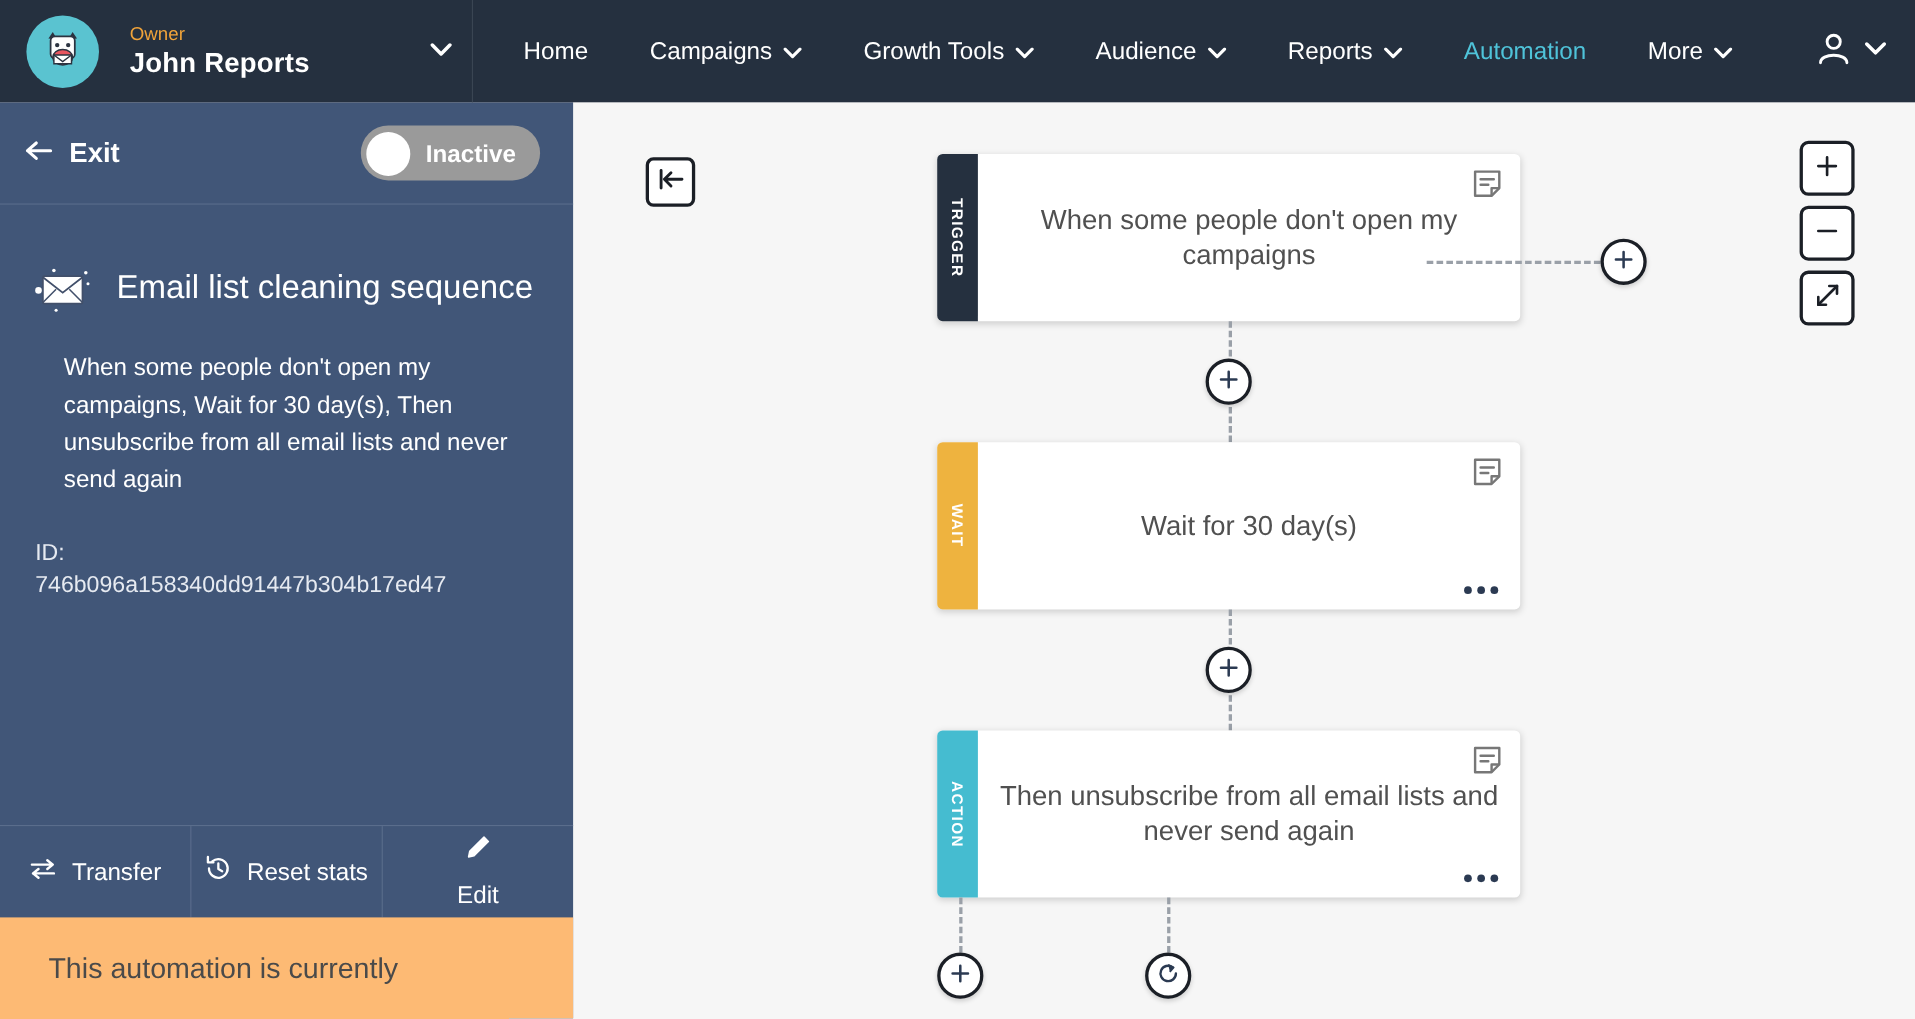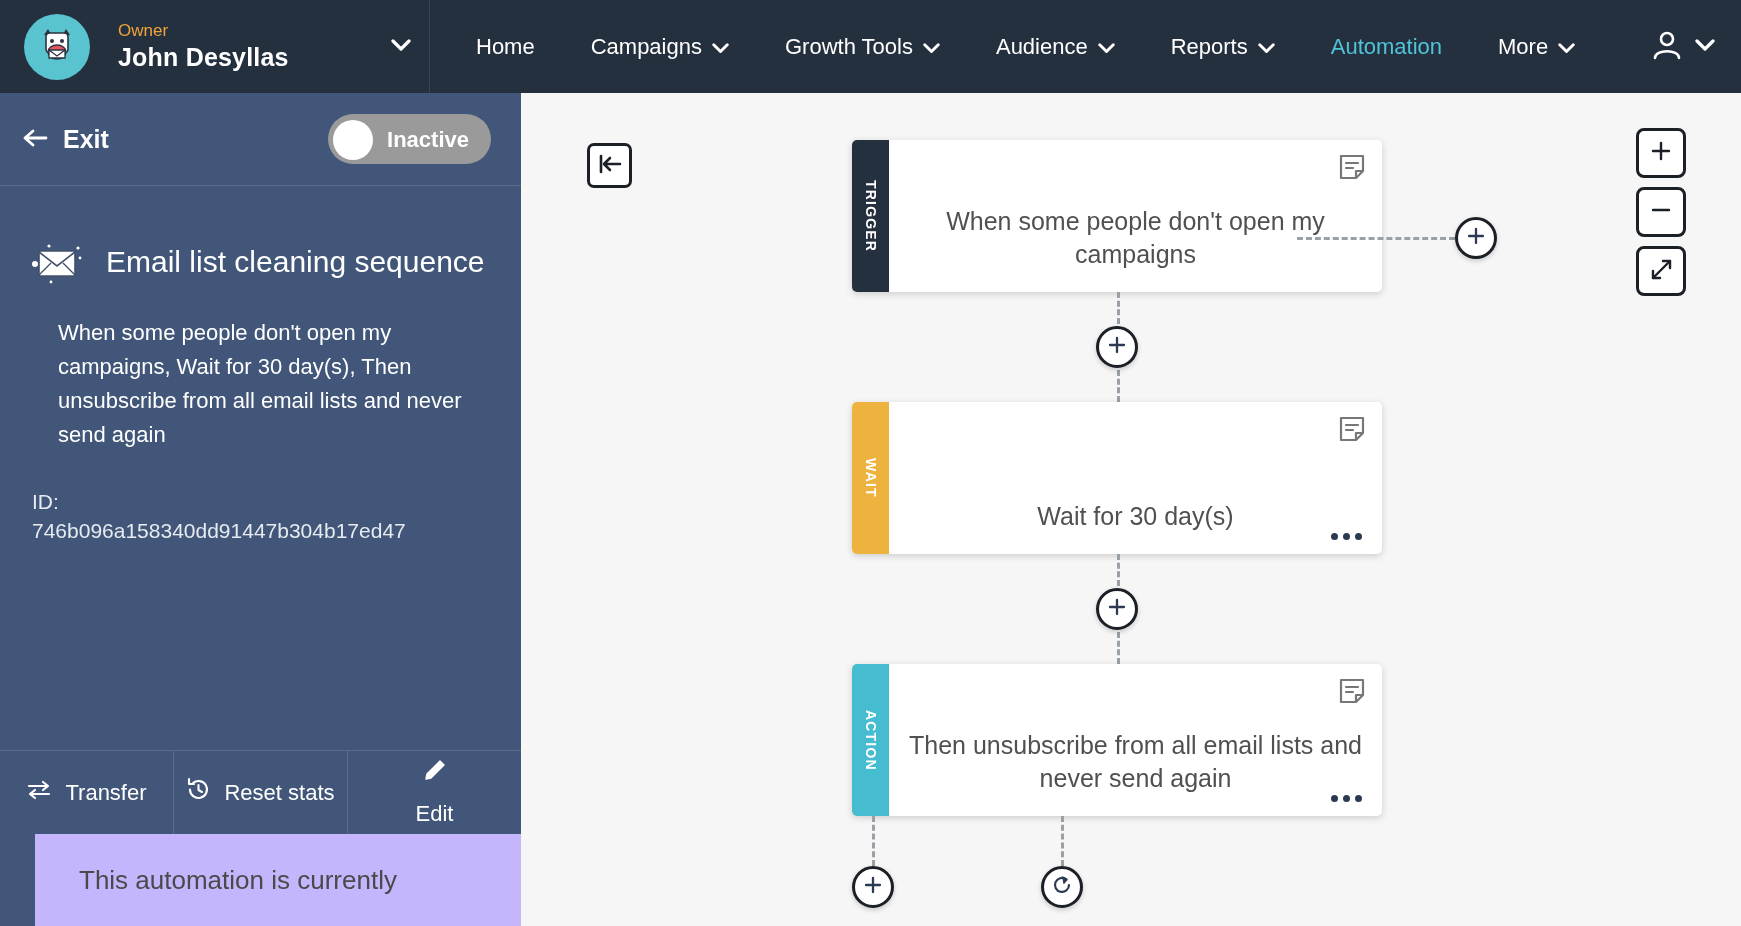--- a/index.html
+++ b/index.html
@@ -105,24 +105,23 @@
     border-top: 1px solid #5a6d8c;
   }
   .sb-action {
     flex: 1; display: flex; align-items: center; justify-content: center;
     gap: 13px; color: #fff; font-size: 22px; cursor: pointer;
     border-right: 1px solid #5a6d8c;
   }
   .sb-action:last-child { border-right: none; flex-direction: column; }
 
   #sidebar-footer {
-    background: #c4b5fd; flex: 0 0 92px;
+    background: #fdba74; flex: 0 0 92px;
     display: flex; align-items: center;
     padding: 0 44px;
-    margin-left: 35px;
   }
   #footer-text { color: #4a4a4a; font-size: 26px; }
 
   
   #canvas {
     flex: 1; position: relative;
     background: #f6f6f6;
     overflow: hidden;
   }
   #collapse-btn {
@@ -164,21 +163,21 @@
     border-radius: 5px 0 0 5px;
     display: flex; align-items: center; justify-content: center;
   }
   .node-stripe span {
     writing-mode: vertical-rl;
     color: #fff; font-size: 14px; font-weight: bold;
     letter-spacing: 1.2px;
   }
   .node-body {
     flex: 1; position: relative;
-    display: flex; align-items: flex-end; justify-content: center;
+    display: flex; align-items: center; justify-content: center;
     padding: 22px 14px;
   }
   .node-label {
     color: #505050; font-size: 25px; line-height: 1.3;
     text-align: center;
   }
   .note-icon {
     position: absolute; top: 13px; right: 16px;
     cursor: pointer;
   }
@@ -240,21 +239,21 @@
         <circle cx="27" cy="16" r="2" fill="#2b3340"></circle>
         <ellipse cx="22" cy="27" rx="9" ry="7" fill="#e8555f" stroke="#2b3340" stroke-width="1.4"></ellipse>
         <path d="M14 25 L22 31 L30 25" fill="none" stroke="#2b3340" stroke-width="1.4"></path>
         <path d="M14 25 L30 25 L30 33 L14 33 Z" fill="#fff" stroke="#2b3340" stroke-width="1.3"></path>
         <path d="M14 25 L22 31 L30 25" fill="none" stroke="#2b3340" stroke-width="1.3"></path>
       </svg>
     </div>
     <div id="account-block">
       <div id="account-text">
         <div class="owner-label">Owner</div>
-        <div class="owner-name">John Desyllas</div>
+        <div class="owner-name">John Reports</div>
       </div>
       <span class="caret">
         <svg width="20" height="13" viewBox="0 0 20 13">
             <path d="M2 2 L10 10 L18 2" fill="none" stroke="#ffffff" stroke-width="3.2" stroke-linecap="round" stroke-linejoin="round"></path>
           </svg>
       </span>
     </div>
   </div>
 
   <div id="navitems">

